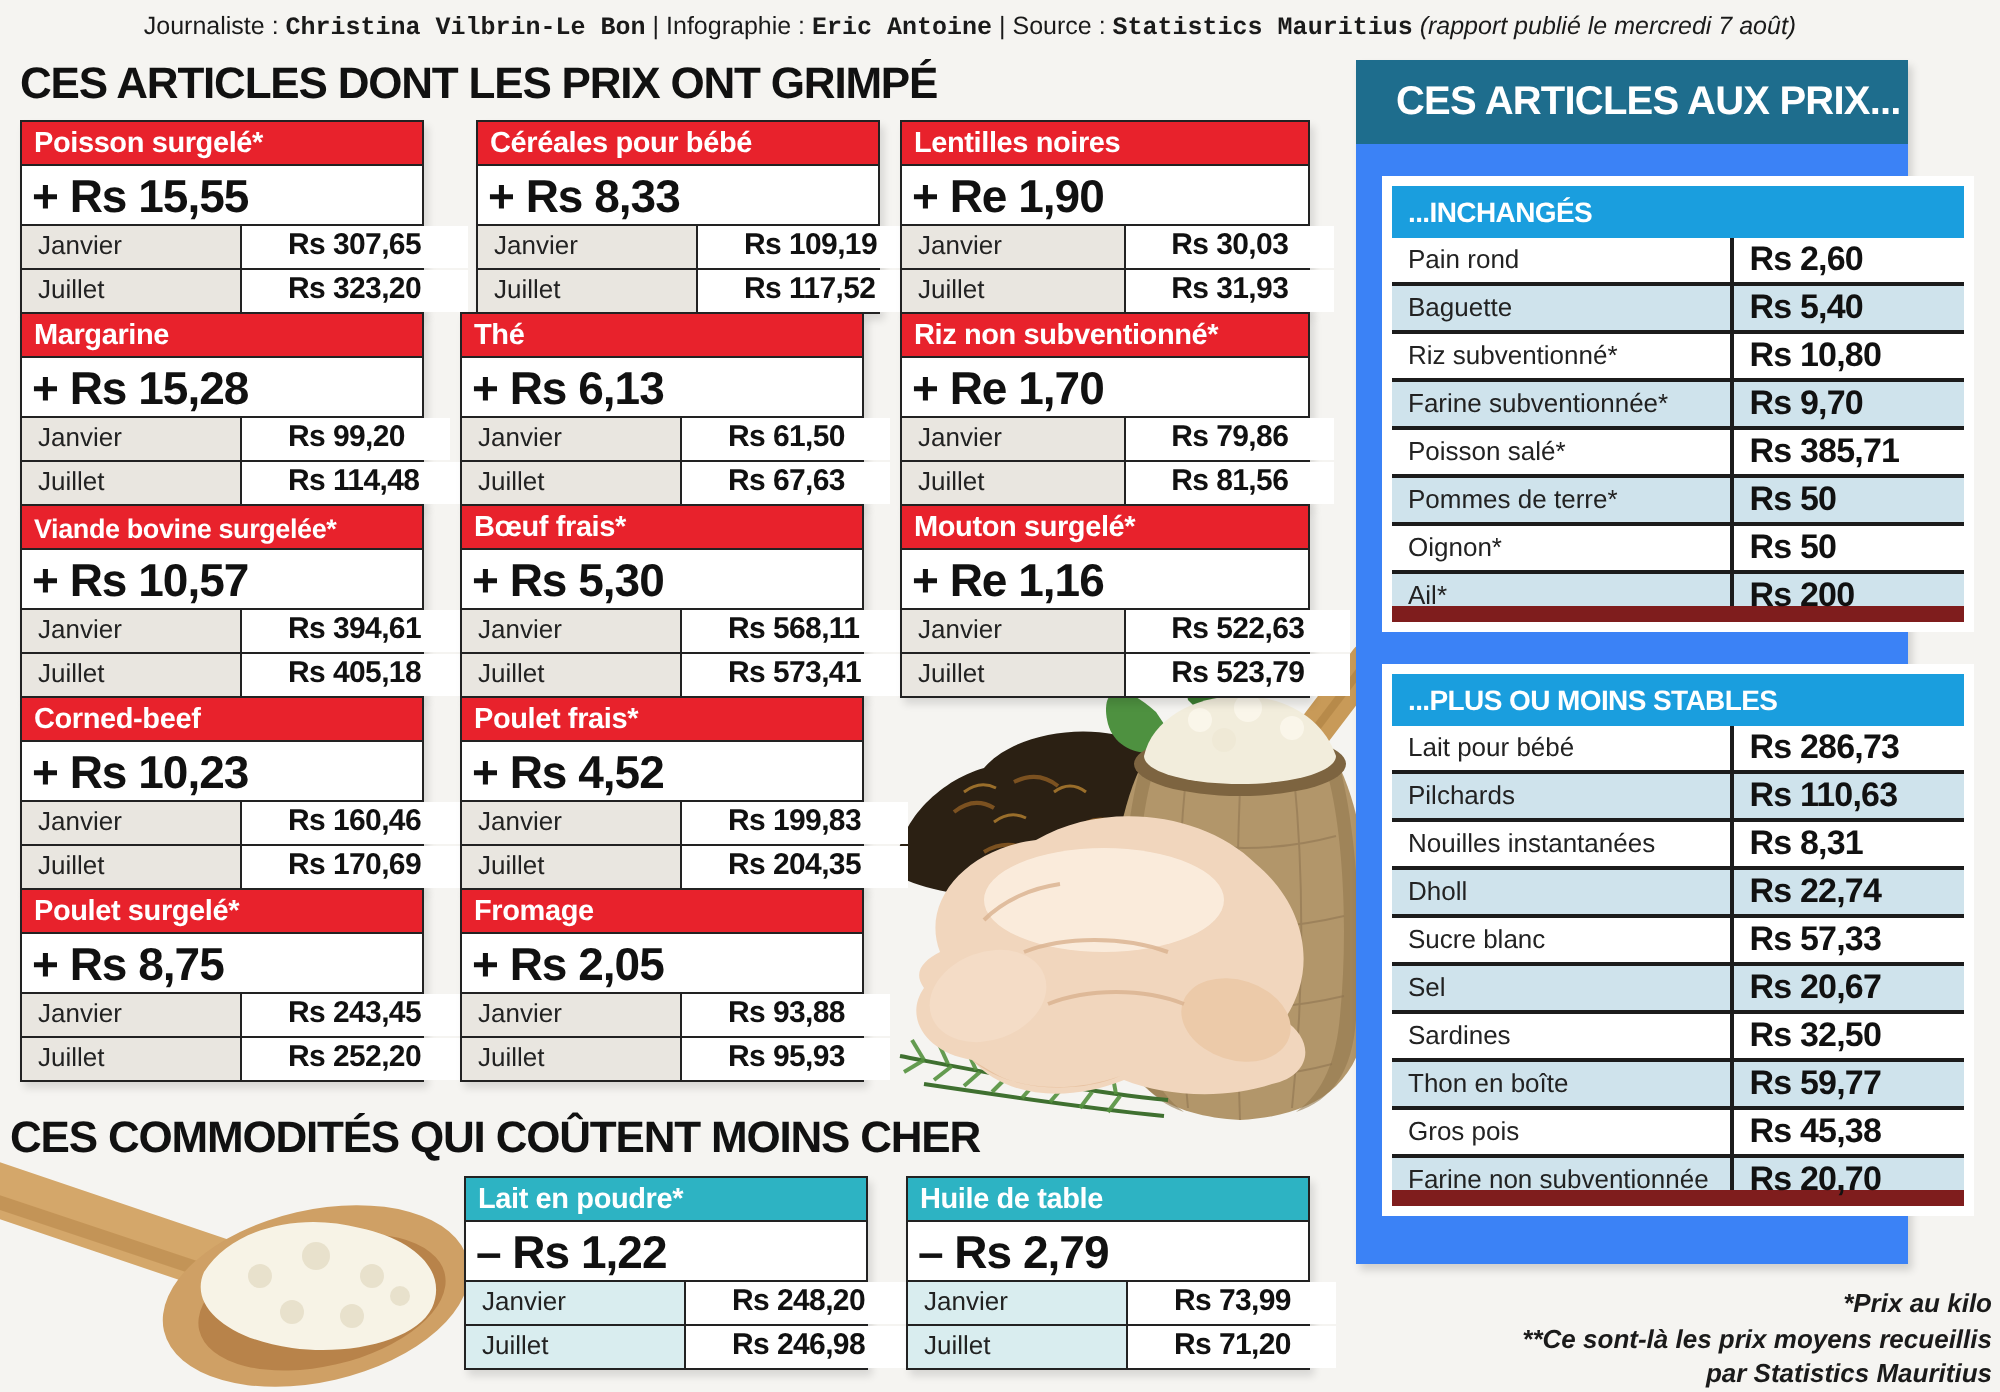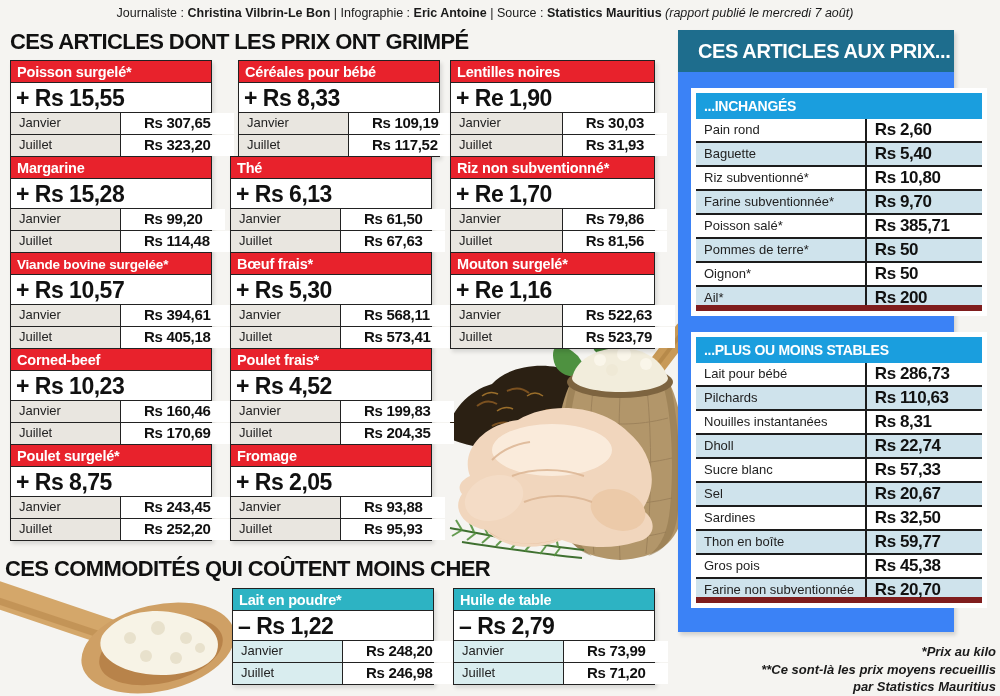--- a/index.html
+++ b/index.html
@@ -1,21 +1,21 @@
 <!DOCTYPE html>
 <html><head>
 <meta charset="utf-8">
 <style>
   html,body{margin:0;padding:0;}
   body{font-family:"Liberation Sans", sans-serif; background:#e9e8e5;}
   #stage{position:relative;width:1000px;height:696px;background:#f5f4f1;overflow:hidden;}
 
   
   .credit{position:absolute;left:0;top:6px;width:970px;text-align:center;font-size:12.5px;color:#1a1a1a;}
-  .credit b{font-weight:bold;}
+  .credit b{font-weight:bold;font-family:Liberation Mono, monospace;}
   .credit .note{font-style:italic;}
 
   
   .big-title{position:absolute;font-size:22px;font-weight:bold;letter-spacing:-0.6px;color:#111;white-space:nowrap;}
 
   
   .card{position:absolute;width:202px;box-sizing:border-box;z-index:3;box-shadow:2px 3px 4px rgba(0,0,0,0.12);background:#fff;}
   .chead{height:23px;line-height:23px;box-sizing:border-box;background:#e8222c;color:#fff;font-weight:bold;font-size:14.5px;padding:0 6px;border:1px solid #222;letter-spacing:-0.2px;white-space:nowrap;}
   .cdelta{height:30px;line-height:30px;box-sizing:border-box;background:#fff;color:#111;font-weight:bold;font-size:23px;letter-spacing:-0.5px;padding:0 5px;border:1px solid #222;border-top:none;}
   .crow{display:flex;height:22px;box-sizing:border-box;border:1px solid #222;border-top:none;}
@@ -25,21 +25,21 @@
   .card.teal .rl{background:#d9edef;}
 
   
   .panel{position:absolute;left:678px;top:30px;width:276px;height:602px;background:#3b82f6;z-index:2;box-shadow:2px 3px 4px rgba(0,0,0,0.15);}
   .panel-head{height:42px;line-height:42px;background:#1e6d8d;color:#fff;font-weight:bold;font-size:20px;padding:0 20px;letter-spacing:-0.4px;white-space:nowrap;}
   .ptable{position:absolute;left:13px;width:296px;box-sizing:border-box;background:#fff;padding:5px 5px 5px 5px;}
   .pt1{top:58px;}
   .pt2{top:302px;}
   .pthead{height:26px;line-height:26px;background:#1a9ede;color:#fff;font-weight:bold;font-size:14px;padding:0 8px;letter-spacing:-0.3px;white-space:nowrap;}
   .prow{display:flex;height:24px;box-sizing:border-box;border-bottom:2px solid #1c1c1c;}
-  .prow:last-child{border-bottom:6px solid #7f1d1d;}
+  .prow:last-child{border-bottom:8px solid #7f1d1d;}
   .prows > .prow:nth-child(even){background:#cfe3ec;}
   .prow .pl{flex:1;font-size:13px;line-height:22px;padding:0 8px;color:#222;white-space:nowrap;}
   .prow .pv{flex:0 0 41%;box-sizing:border-box;border-left:2px solid #1c1c1c;font-weight:bold;font-size:17px;line-height:21px;padding:0 8px;color:#111;letter-spacing:-0.4px;white-space:nowrap;}
 
   
   .footnotes{position:absolute;right:4px;top:643px;text-align:right;font-style:italic;font-weight:bold;font-size:13px;line-height:17.5px;color:#1a1a1a;z-index:4;}
 
   .photo{position:absolute;z-index:1;}
 </style>
 </head>

